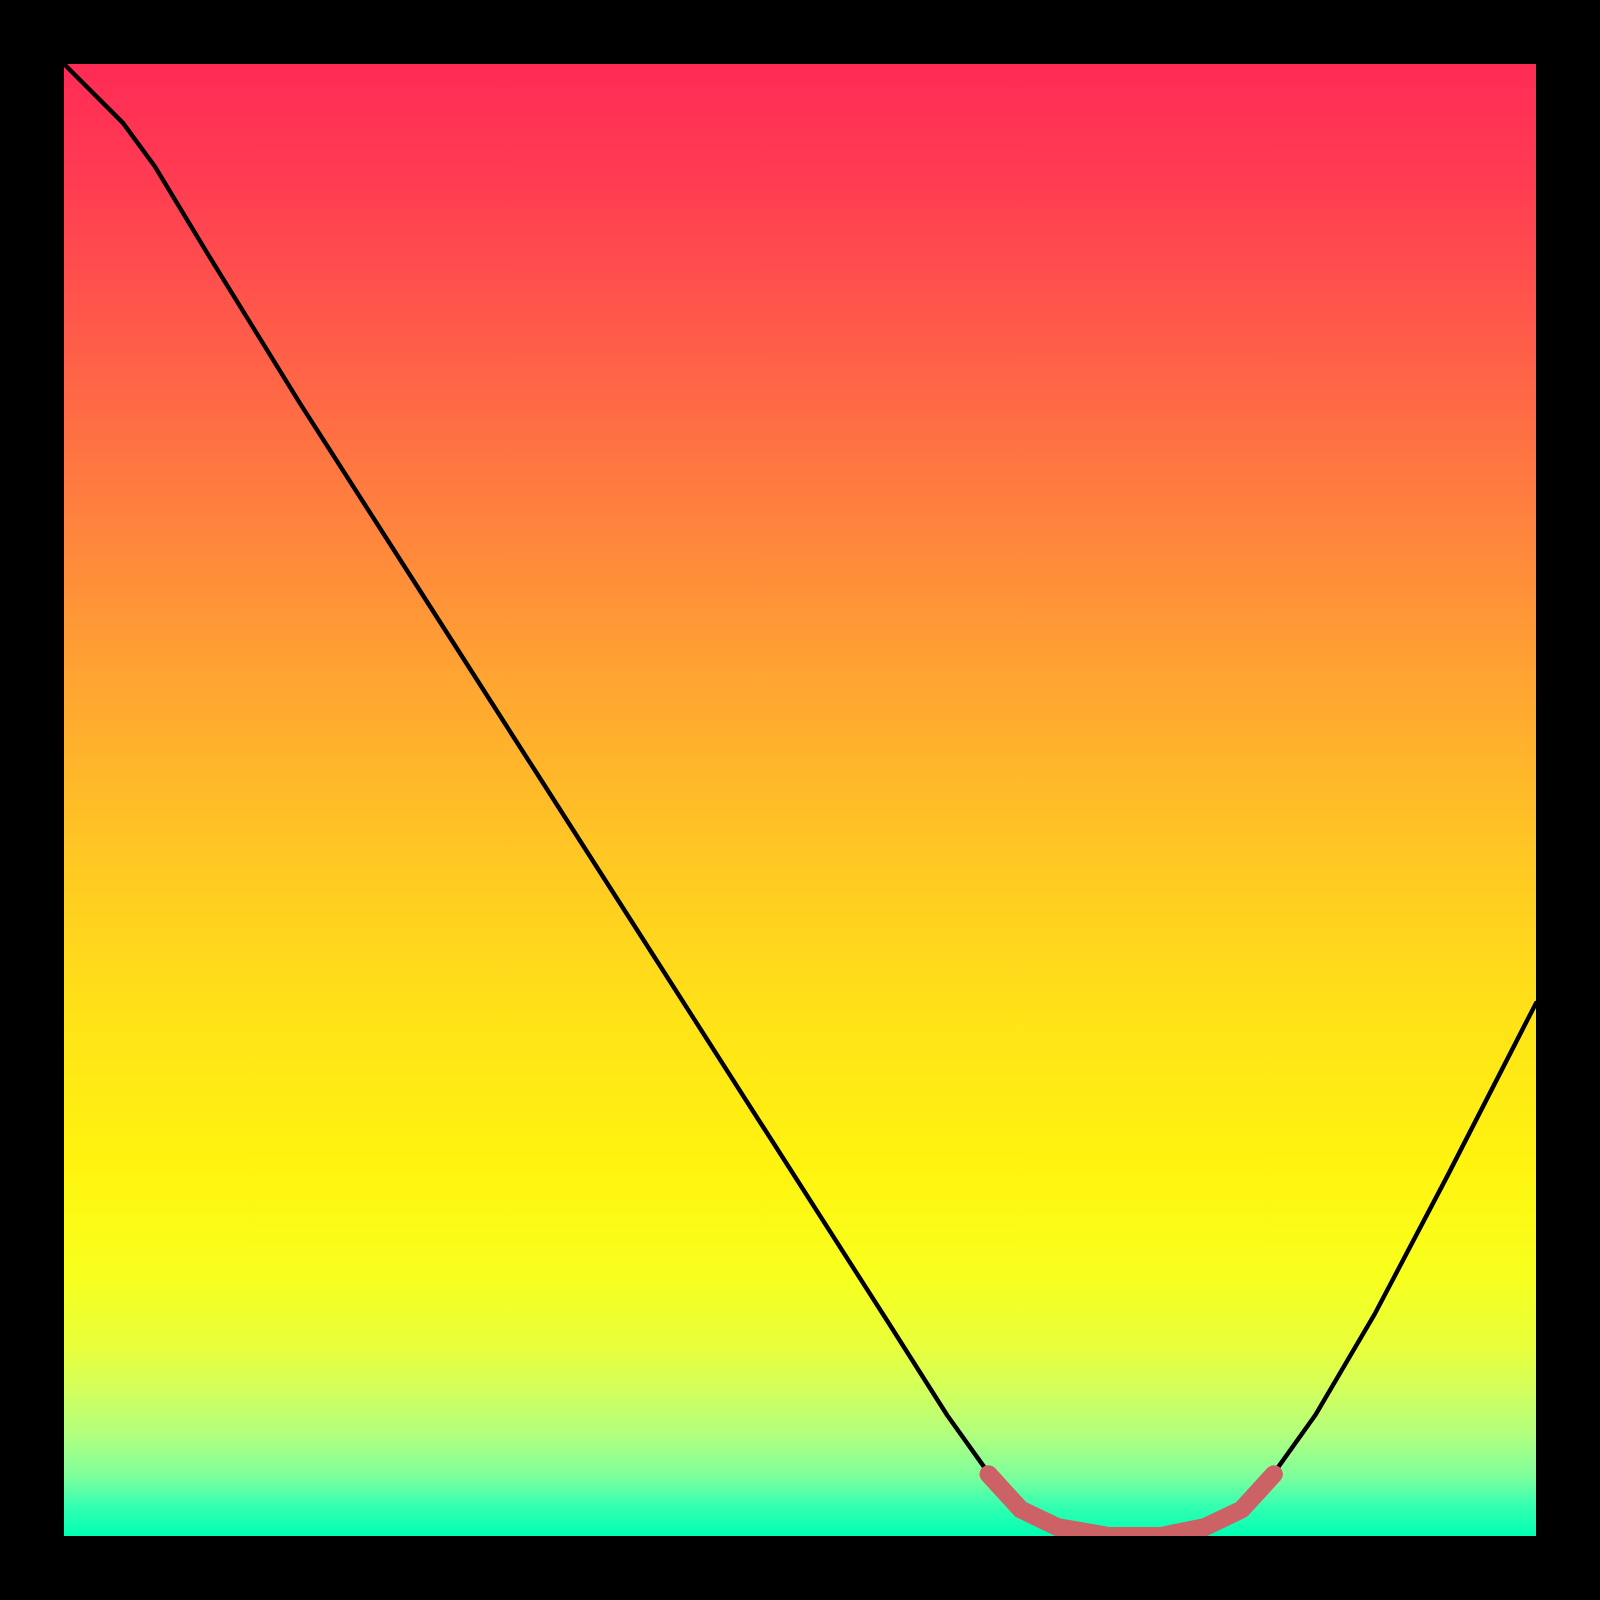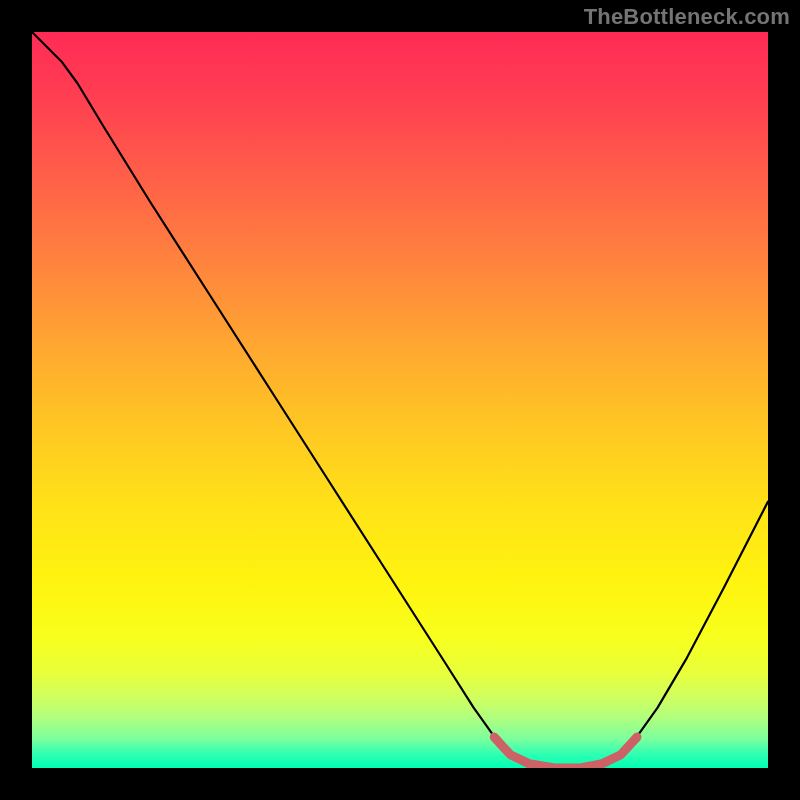--- a/index.html
+++ b/index.html
@@ -55,21 +55,20 @@
     position: absolute;
     inset: 0;
     width: 100%;
     height: 100%;
   }
 </style>
 </head>
 <body>
 
 <div class="frame">
-  <div class="watermark">TheBottleneck.com</div>
   <div class="plot">
     <div class="gradient"></div>
     <svg class="curve" viewBox="0 0 736 736" preserveAspectRatio="none">
       <path id="black-path" fill="none" stroke="#000" stroke-width="2.2" stroke-linecap="round" stroke-linejoin="round" d="M0.00 0.00 L29.44 29.44 L45.63 51.52 L71.39 94.21 L117.76 169.28 L176.64 261.28 L235.52 353.28 L294.40 445.28 L353.28 537.28 L412.16 629.28 L441.60 675.65 L463.68 706.56 L482.08 724.96 L500.48 733.06 L522.56 736.00 L544.64 736.00 L566.72 733.06 L585.12 724.96 L603.52 706.56 L625.60 675.65 L655.04 625.60 L691.84 555.68 L736.00 469.57"></path>
       <path id="red-path" fill="none" stroke="#cc6166" stroke-width="9" stroke-linecap="round" stroke-linejoin="round" d="M462.21 705.09 L478.40 722.75 L496.80 731.58 L522.56 736.00 L548.32 736.00 L570.40 731.58 L588.80 722.75 L604.99 705.09"></path>
     </svg>
   </div>
 </div>
 
 </body></html>

